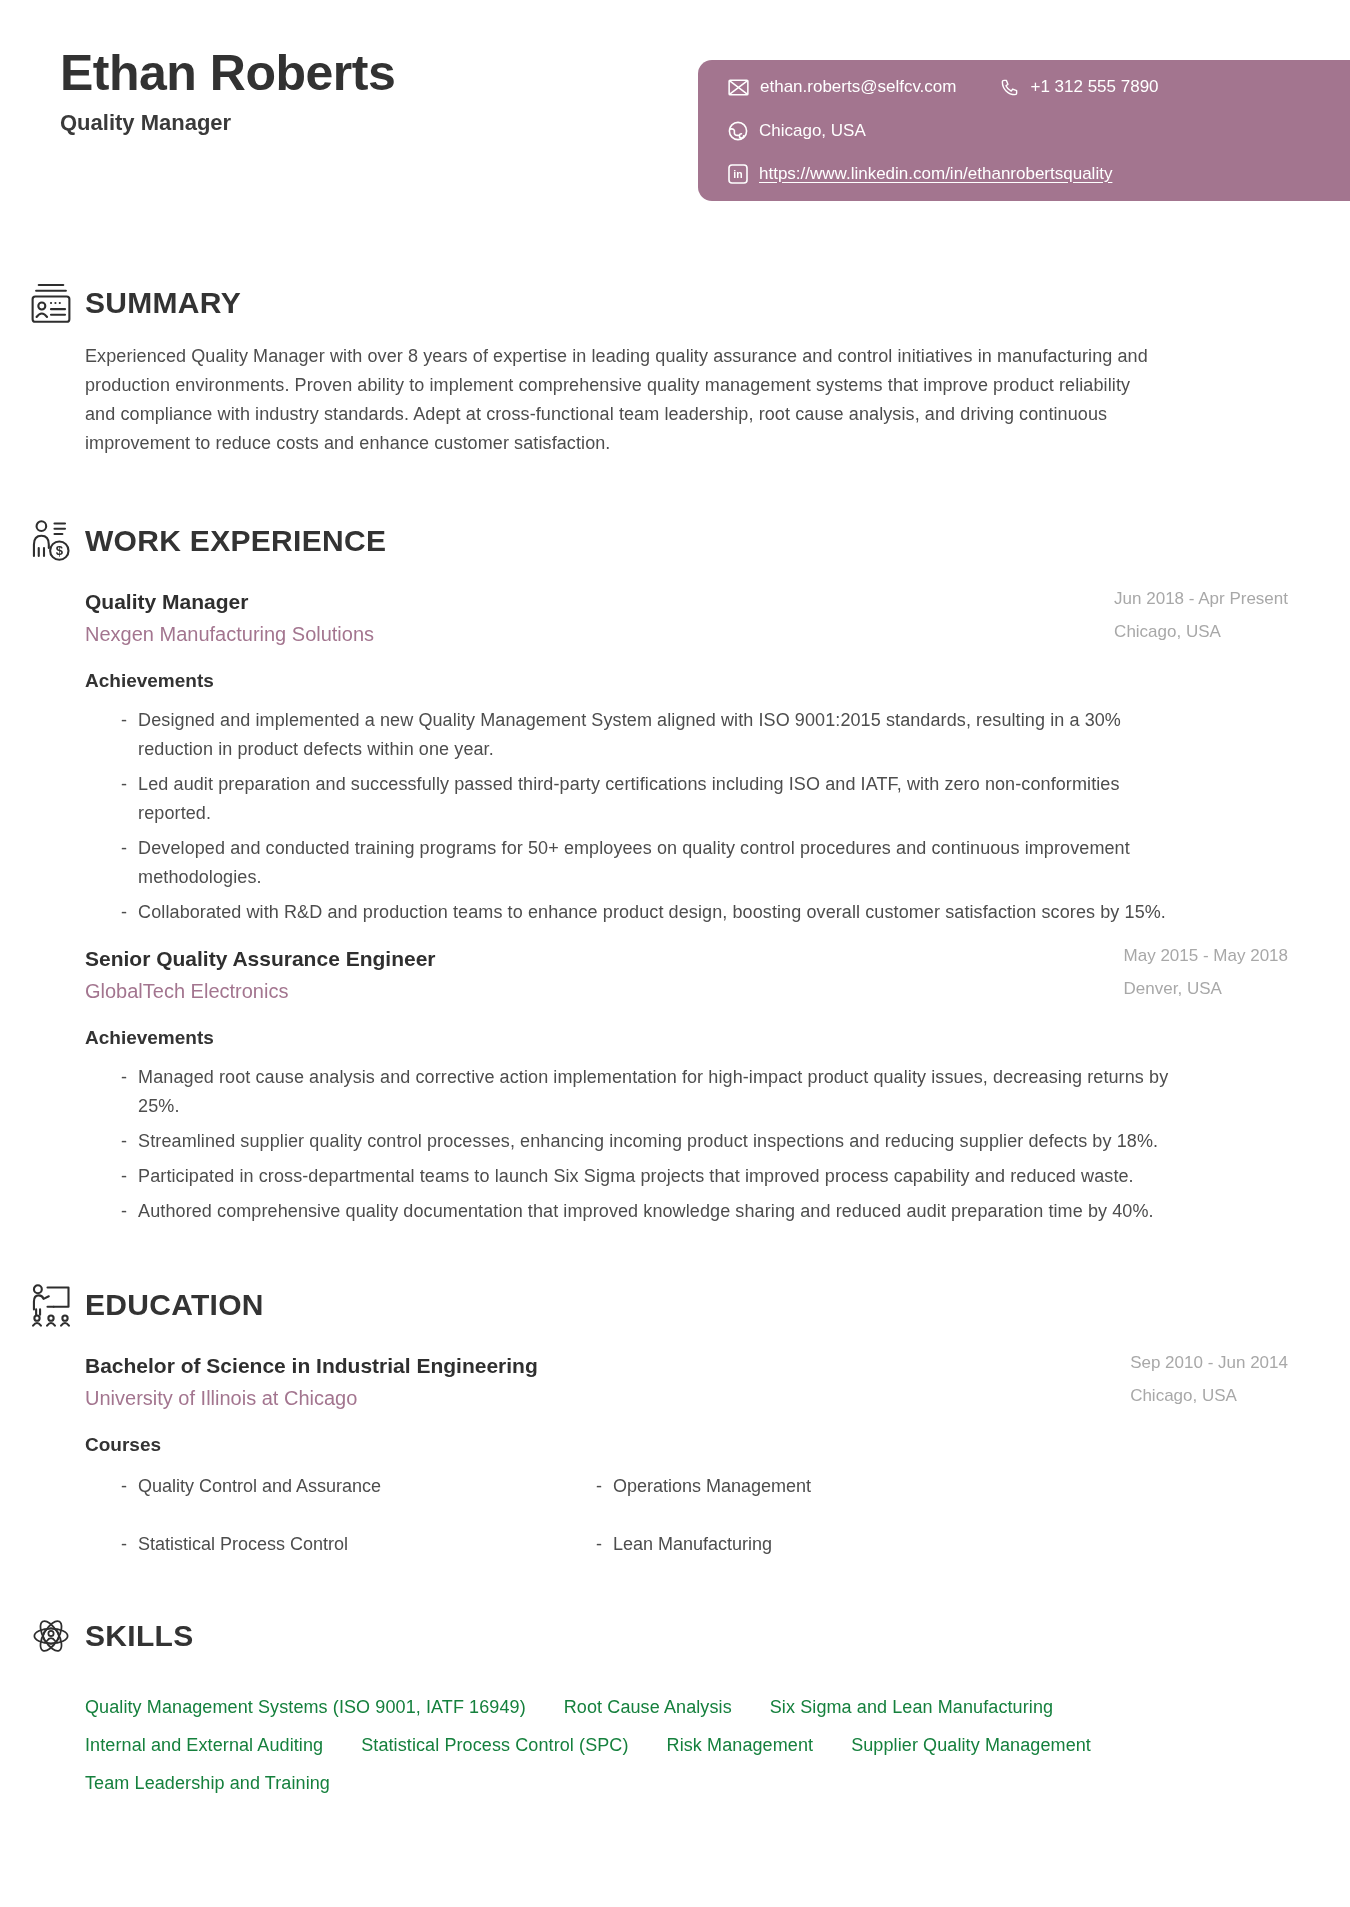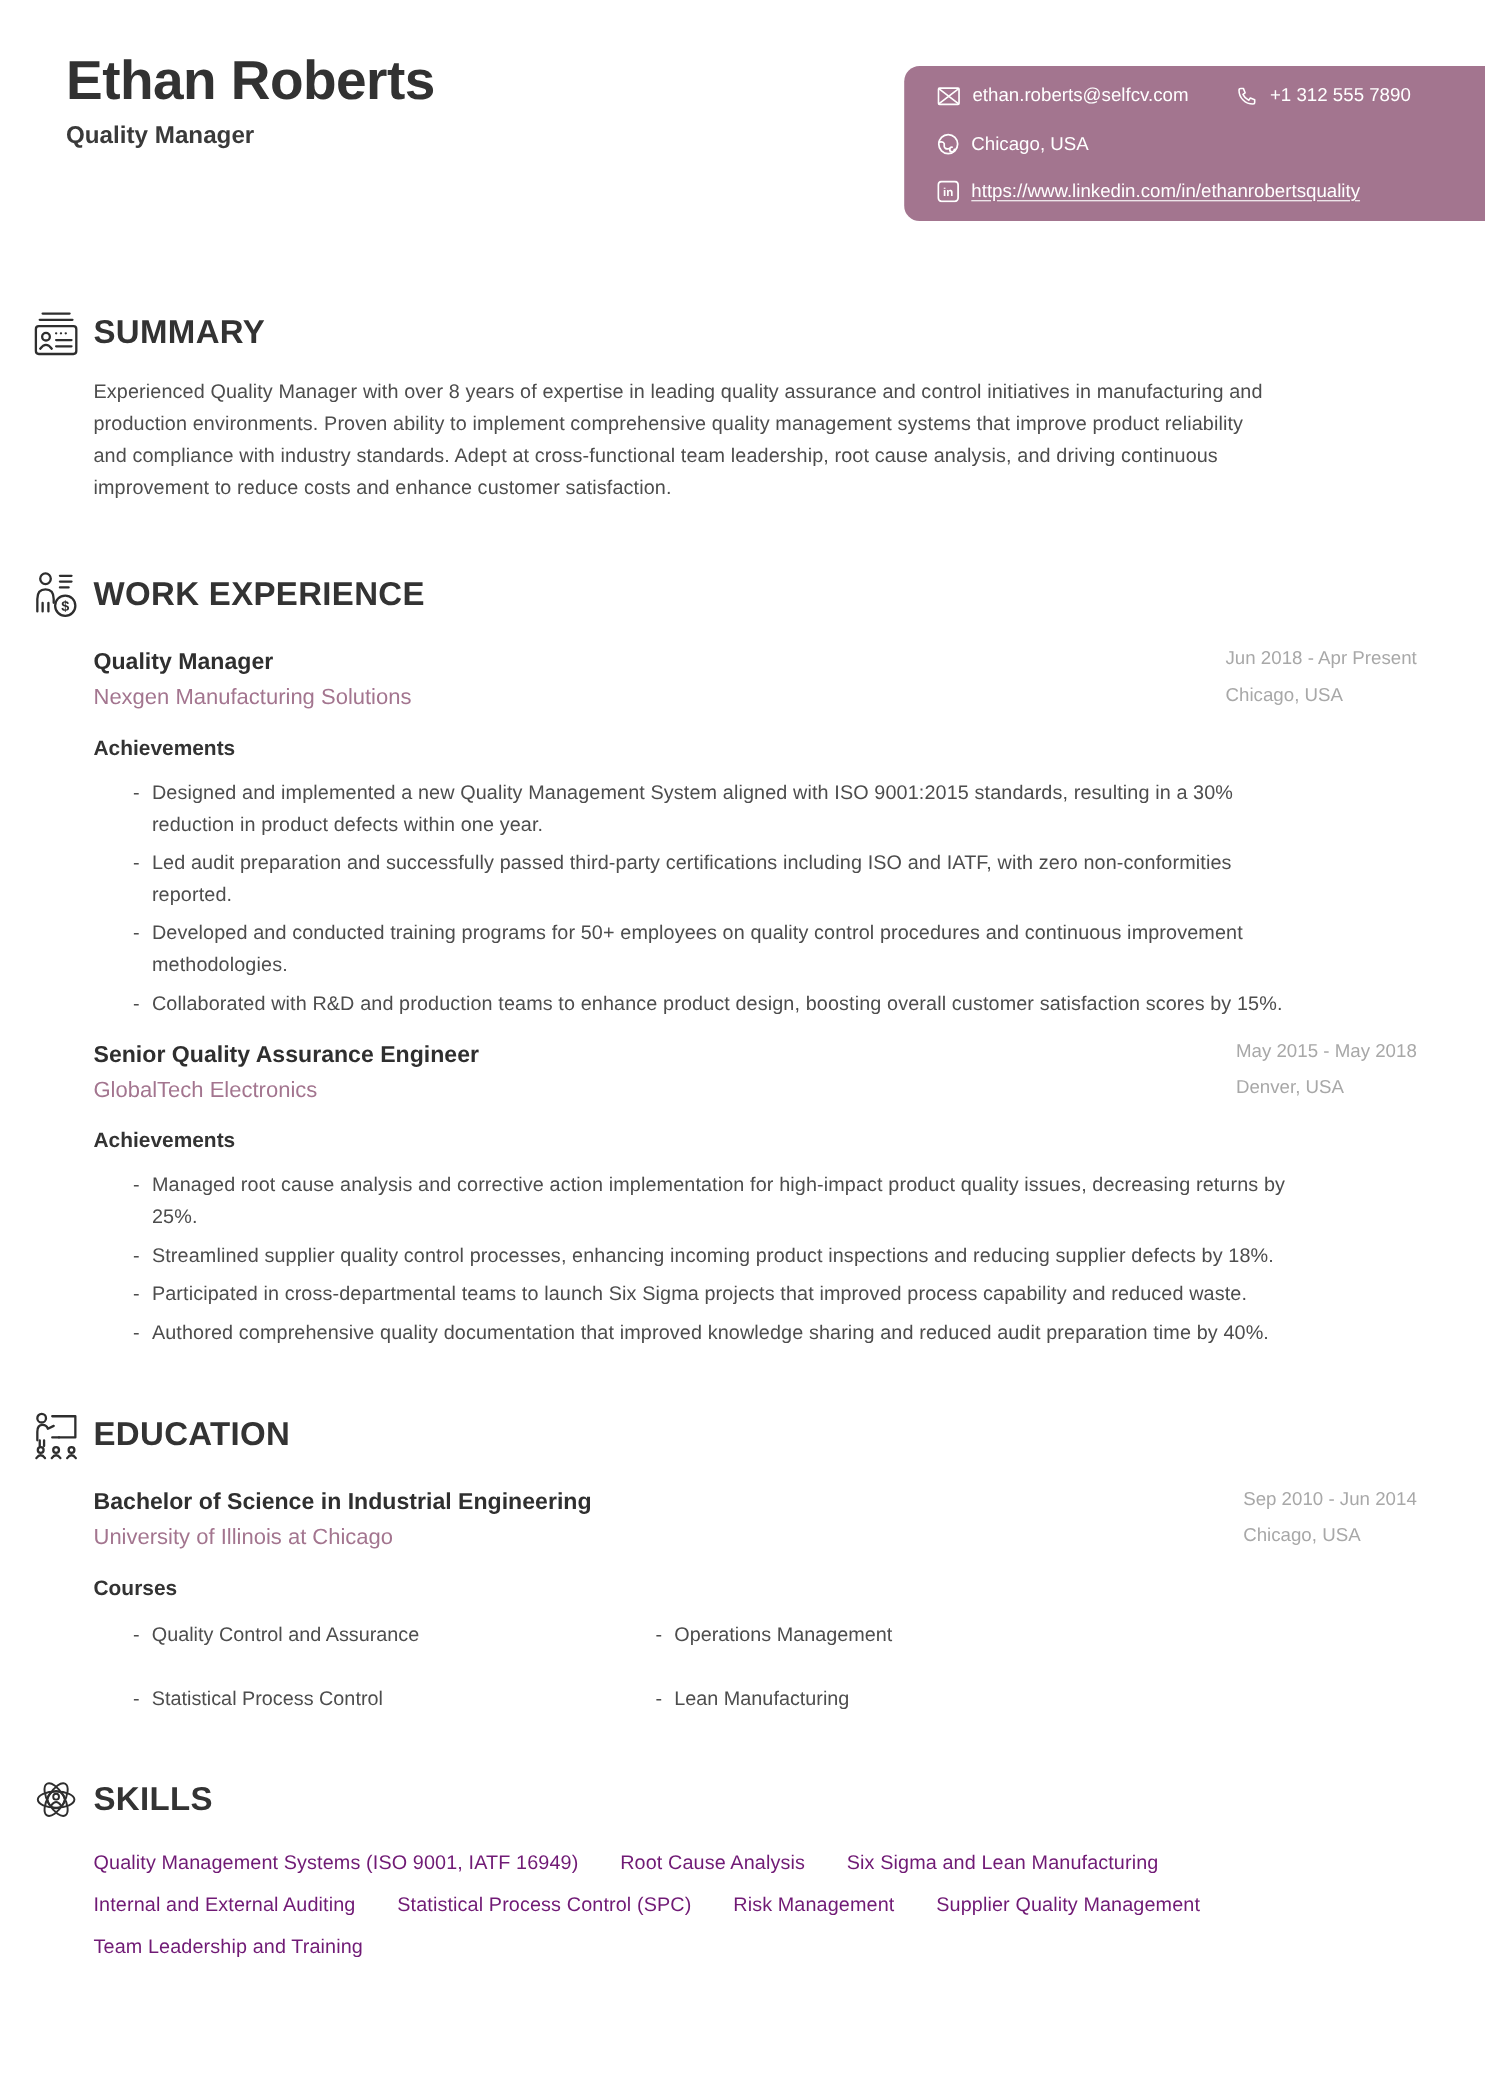--- a/index.html
+++ b/index.html
@@ -13,21 +13,21 @@
   
   .header { position:relative; height:218px; }
   .name-block { padding:46px 0 0 60px; }
   .person-name {
     font-size:50px; font-weight:800; color:#323232; letter-spacing:-0.5px;
     line-height:1.1;
   }
   .person-title { margin-top:9px; font-size:22px; font-weight:700; color:#3a3a3a; }
 
   .contact-box {
-    position:absolute; top:60px; right:0; width:528px; height:141px;
+    position:absolute; top:60px; right:0; width:652px; height:141px;
     background:#a3758f; border-radius:14px 0 0 14px;
     padding:17px 22px 17px 30px;
     display:flex; flex-direction:column; justify-content:space-between;
     color:#ffffff; font-size:17px;
   }
   .contact-row { display:flex; align-items:center; gap:44px; }
   .contact-item { display:flex; align-items:center; gap:11px; white-space:nowrap; }
   .contact-item svg { flex:0 0 auto; display:block; }
   .contact-link { color:#ffffff; text-decoration:underline; text-underline-offset:3px; }
 
@@ -73,23 +73,23 @@
   .bullet .dash { flex:0 0 auto; }
 
   
   .courses-grid {
     margin-top:16px; display:grid; grid-template-columns:475px 475px; row-gap:29px;
   }
   .course-item { display:flex; gap:11px; padding-left:36px; font-size:18px; line-height:29px; color:#4d4d4d; }
 
   
   .skills-list {
-    margin-top:22px; max-width:1150px;
+    margin-top:36px; max-width:1150px;
     display:flex; flex-wrap:wrap; column-gap:38px; row-gap:14px;
-    font-size:18px; line-height:24px; color:#701a75; letter-spacing:0.1px;
+    font-size:18px; line-height:24px; color:#15803d; letter-spacing:0.1px;
   }
 </style>
 </head>
 <body>
 
 <div class="page">
 
   <div class="header">
     <div class="name-block">
       <div class="person-name">Ethan Roberts</div>

